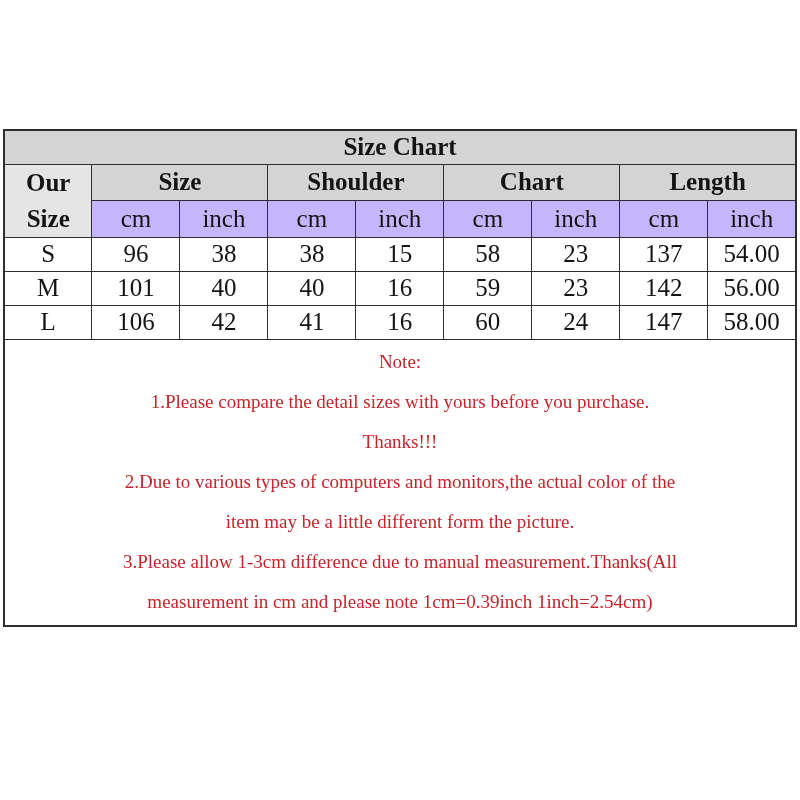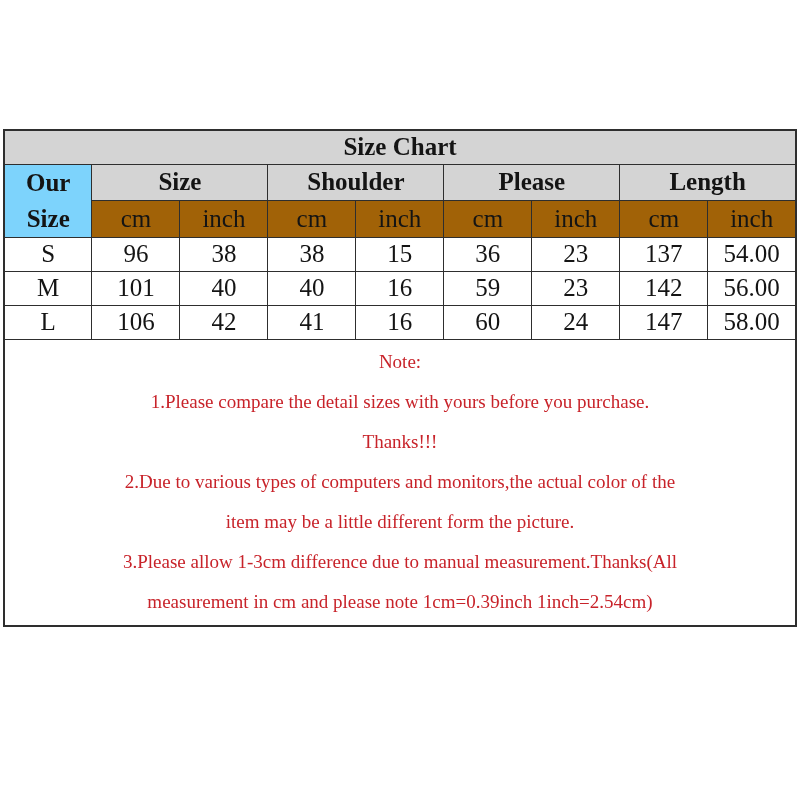--- a/index.html
+++ b/index.html
@@ -45,27 +45,27 @@
   td.title-cell {
     background: #d4d4d4;
     font-weight: bold;
     font-size: 26px;
   }
   td.group-cell {
     background: #d4d4d4;
     font-weight: bold;
   }
   td.corner-cell {
-    background: #7dd3fc;
+    background: #e5e5e5;
     font-weight: bold;
     white-space: pre-line;
     line-height: 36px;
   }
   td.unit-cell {
-    background: #a16207;
+    background: #c4b5fd;
     font-weight: normal;
     text-align: left;
     padding-left: 6px;
   }
   td.note-cell {
     height: 285px;
     padding-top: 45px;
     vertical-align: top;
     background: #ffffff;
   }
@@ -96,42 +96,42 @@
     <tbody>
         <tr class="title-row">
       <td class="title-cell" colspan="9">Size Chart</td>
     </tr>
 
     <tr class="group-row">
       <td class="corner-cell" rowspan="2">Our
 Size</td>
       <td class="group-cell" colspan="2">Size</td>
       <td class="group-cell" colspan="2">Shoulder</td>
-      <td class="group-cell" colspan="2">Please</td>
+      <td class="group-cell" colspan="2">Chart</td>
       <td class="group-cell" colspan="2">Length</td>
     </tr>
 
     <tr class="unit-row">
       <td class="unit-cell">cm</td>
       <td class="unit-cell">inch</td>
       <td class="unit-cell">cm</td>
       <td class="unit-cell">inch</td>
       <td class="unit-cell">cm</td>
       <td class="unit-cell">inch</td>
       <td class="unit-cell">cm</td>
       <td class="unit-cell">inch</td>
     </tr>
 
     <tr class="data-row">
       <td>S</td>
       <td>96</td>
       <td>38</td>
       <td>38</td>
       <td>15</td>
-      <td>36</td>
+      <td>58</td>
       <td>23</td>
       <td>137</td>
       <td>54.00</td>
     </tr>
 
     <tr class="data-row">
       <td>M</td>
       <td>101</td>
       <td>40</td>
       <td>40</td>

